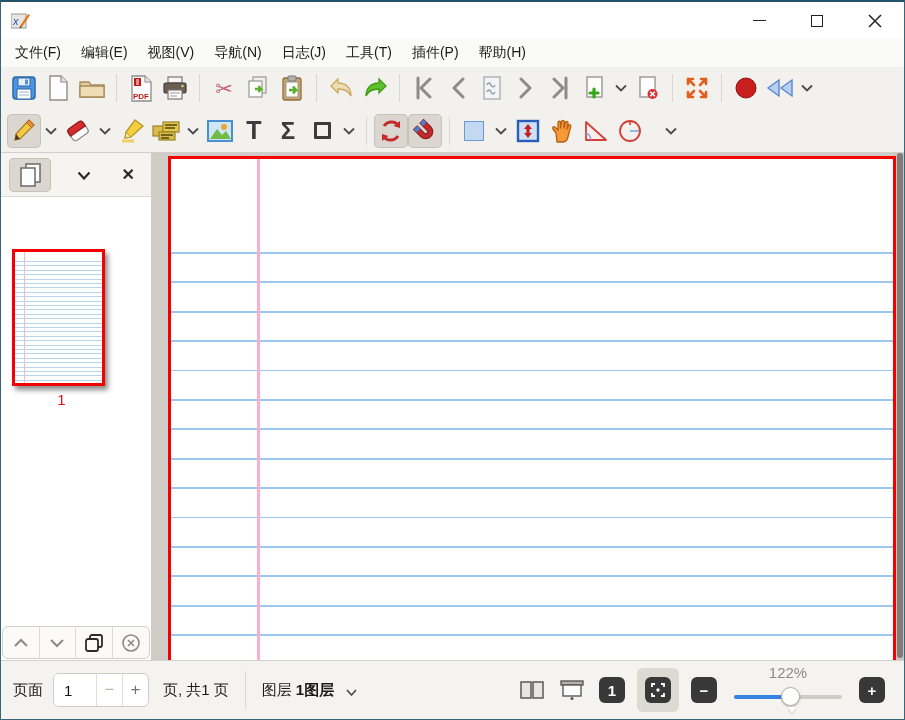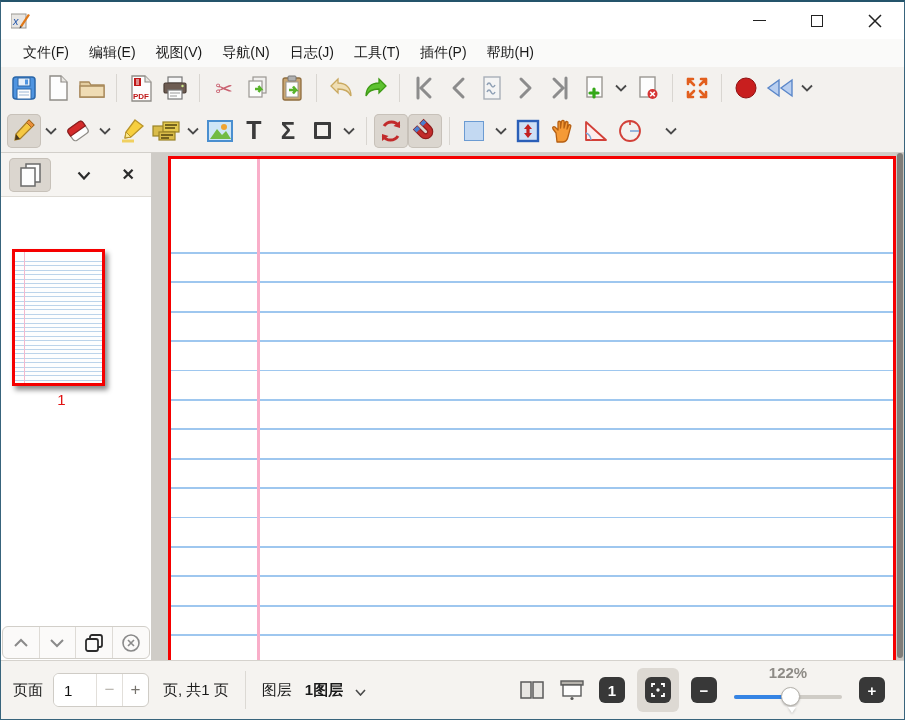--- a/index.html
+++ b/index.html
@@ -8,21 +8,21 @@
     border:1px solid #38647c;border-top:2px solid #24546b;display:flex;flex-direction:column;}
   
   .titlebar{height:37px;background:#ffffff;display:flex;align-items:center;padding-left:10px;flex:0 0 auto;}
   .app-icon{width:20px;height:18px;margin-right:8px;flex:0 0 auto;}
   .title-text{font-size:14px;color:#111;}
   .win-controls{margin-left:auto;display:flex;height:100%;}
   .win-btn{width:58px;height:100%;display:flex;align-items:center;justify-content:center;}
   .min-glyph{width:13px;height:0;border-top:1.5px solid #222;}
   .max-glyph{width:12px;height:12px;border:1.5px solid #222;}
   
-  .menubar{height:28px;background:#fafaf9;display:flex;align-items:center;padding-left:12px;
+  .menubar{height:28px;background:#fafaf9;display:flex;align-items:center;padding-left:4px;
     font-size:14px;color:#1a1a1a;flex:0 0 auto;}
   .menu-item{padding:3px 10px;white-space:nowrap;}
   
   .toolbar{background:#f3f1ee;display:flex;align-items:center;padding:0 6px;flex:0 0 auto;}
   .tb1{height:42px;}
   .tb2{height:44px;border-bottom:1px solid #d2cfca;}
   .tbtn{min-width:34px;height:34px;display:flex;align-items:center;justify-content:center;
     border-radius:5px;flex:0 0 auto;}
   .tbtn.pressed{background:#dbd6cf;box-shadow:inset 0 0 0 1px #c7c1b9;}
   .chev{width:20px;height:34px;display:flex;align-items:center;justify-content:center;flex:0 0 auto;}
@@ -64,30 +64,30 @@
     align-items:center;padding:0 12px;flex:0 0 auto;font-size:15px;color:#1a1a1a;}
   .sb-lab{white-space:nowrap;}
   .spin{display:flex;height:34px;border:1px solid #cfccc6;border-radius:6px;background:#fff;
     overflow:hidden;margin:0 14px 0 10px;}
   .spin-input{width:42px;border:none;outline:none;font-size:15px;padding-left:10px;color:#111;background:#fff;}
   .spin-btn{width:26px;display:flex;align-items:center;justify-content:center;font-size:17px;
     border-left:1px solid #e2dfda;}
   .spin-minus{color:#b9b6b0;}
   .spin-plus{color:#76736d;}
   .vsep{width:1px;height:38px;background:#dcd9d4;margin:0 16px;}
-  .layer-name{font-weight:bold;margin-left:13px;}
+  .layer-name{font-weight:bold;margin-left:4px;}
   .layer-chev{margin-left:12px;}
   .right-cluster{margin-left:auto;display:flex;align-items:center;}
   .st-ic{margin:0 7px;display:flex;align-items:center;justify-content:center;}
   .dark-btn{width:26px;height:26px;background:#383838;border-radius:6px;color:#fff;display:flex;
     align-items:center;justify-content:center;font-size:15px;font-weight:bold;margin:0 7px;}
   .fit-wrap{width:42px;height:44px;background:#ddd9d3;border-radius:6px;display:flex;
     align-items:center;justify-content:center;margin:0 5px;}
   .fit-wrap .dark-btn{margin:0;}
-  .zoomslider{width:108px;position:relative;height:44px;margin:0 10px;font-weight:bold;}
+  .zoomslider{width:108px;position:relative;height:44px;margin:0 10px;}
   .zoom-label{position:absolute;top:-4px;left:0;right:0;text-align:center;color:#8e8b86;font-size:15px;}
   .ztrack{position:absolute;top:27px;left:0;right:0;height:4px;border-radius:2px;background:#cfccc6;}
   .zfill{position:absolute;top:27px;left:0;width:56px;height:4px;border-radius:2px;background:#3584e4;}
   .zhandle{position:absolute;top:19px;left:47px;width:19px;height:19px;border-radius:50%;
     background:#fff;border:1px solid #b5b2ac;box-shadow:0 1px 2px rgba(0,0,0,.25);}
   .zmark{position:absolute;top:39px;left:54px;width:0;height:0;border-left:4px solid transparent;
     border-right:4px solid transparent;border-top:6px solid #fff;filter:drop-shadow(0 1px 1px rgba(0,0,0,.2));}
 </style>
 </head>
 <body>

